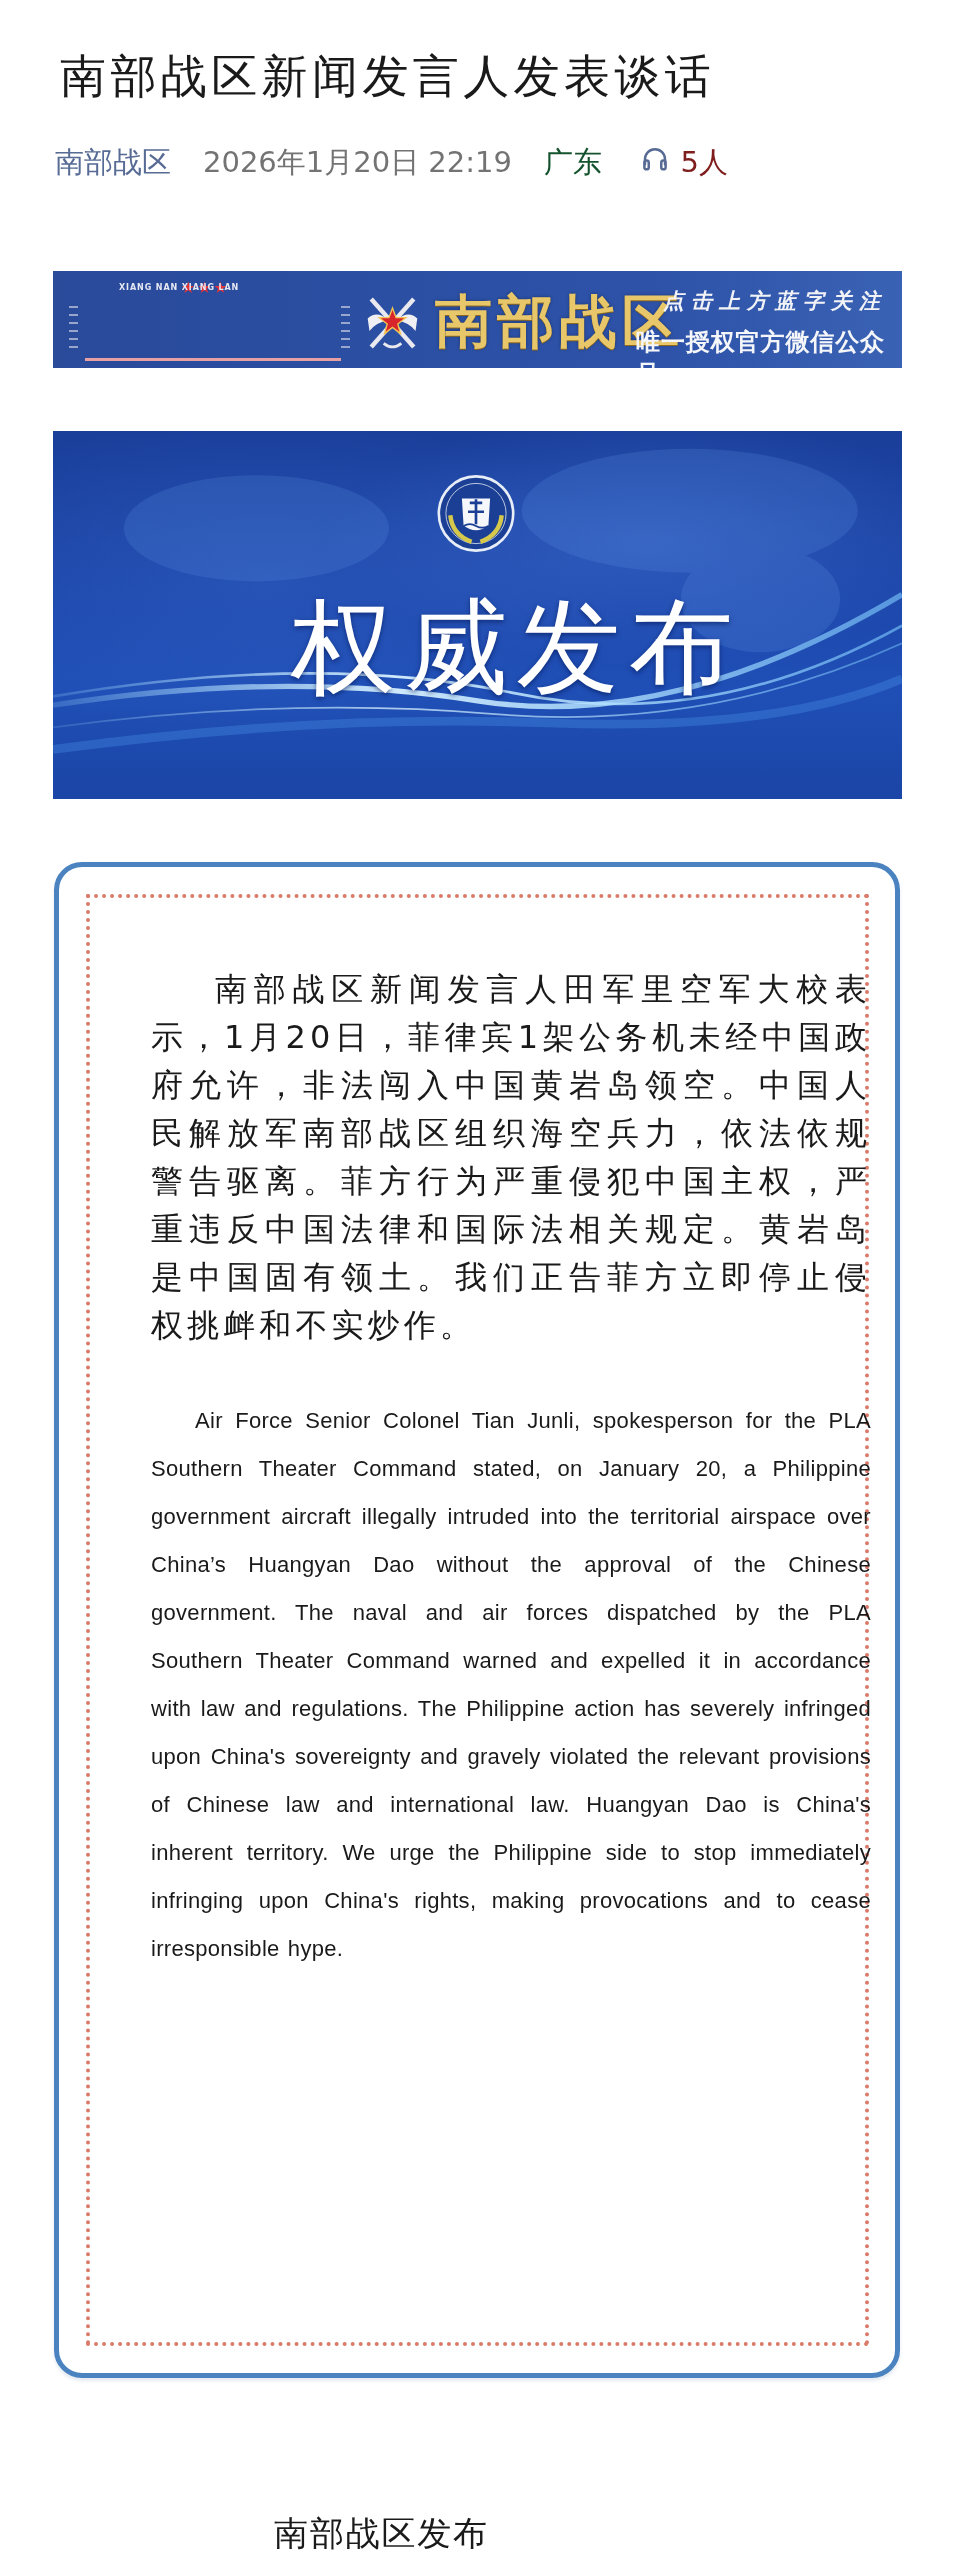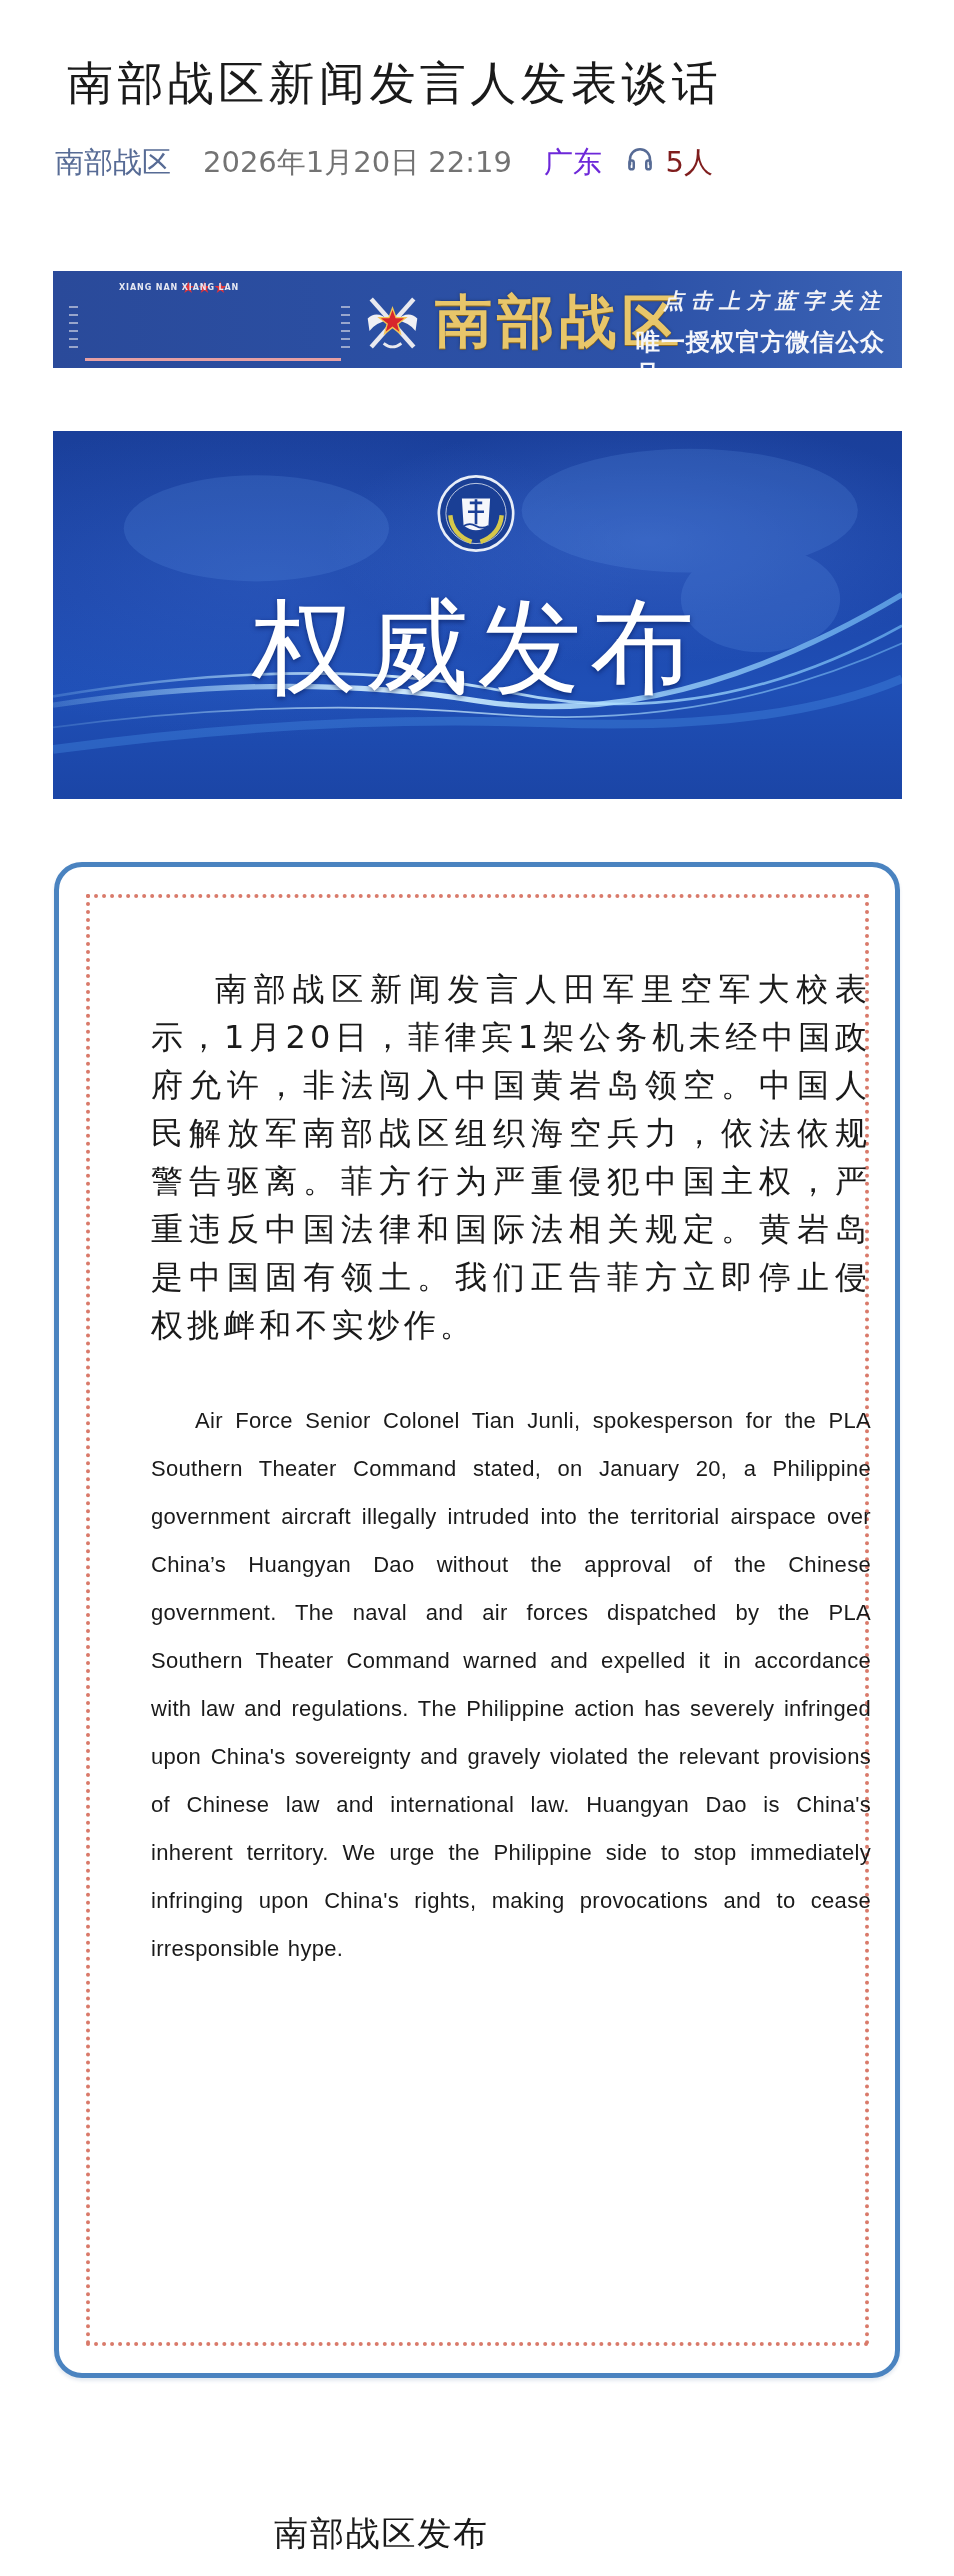--- a/index.html
+++ b/index.html
@@ -1,31 +1,31 @@
 <!DOCTYPE html>
 <html style="font-size:14px"><head>
 <meta charset="utf-8">
 <style>
   html, body { margin: 0; padding: 0; background: #ffffff; }
   body {
     width: 955px; height: 2576px; position: relative; overflow: hidden;
     font-family: "DejaVu Sans", "Liberation Sans", sans-serif; color: #1a1a1a;
   }
   .title {
-    position: absolute; left: 55px; top: 39px; margin: 12px;
+    position: absolute; left: 55px; top: 39px; margin: 5px;
     font-size: 46px; line-height: 65px; font-weight: 500; letter-spacing: 4.4px;
     color: #1a1a1a; white-space: nowrap;
   }
   .meta {
     position: absolute; left: 55px; top: 141px; height: 44px;
     display: flex; align-items: center; font-size: 29px; white-space: nowrap;
   }
   .meta .account { color: #576b95; margin-right: 32px; }
   .meta .time { color: #737373; margin-right: 32px; }
-  .meta .loc { color: #6d28d9; margin-right: 23px; text-align: right; }
+  .meta .loc { color: #14532d; margin-right: 38px; text-align: right; }
   .meta .listen { color: #7f1d1d; display: flex; }
   .meta .listen svg { width: 30px; height: 30px; margin-right: 10.6px; }
 
   
   .banner1 {
     position: absolute; left: 53px; top: 271px; width: 849px; height: 97px;
     background: linear-gradient(90deg, #2a4a9a 0%, #2b4fa3 40%, #2d52a8 70%, #3a62b4 100%);
     overflow: hidden;
   }
   .b1-sub {
@@ -60,20 +60,21 @@
       radial-gradient(ellipse 530px 230px at 25% 40%, rgba(70,120,220,.25), transparent 70%),
       linear-gradient(180deg, #1a3f9a 0%, #1d47ab 45%, #1f4fb6 70%, #1b45a6 100%);
   }
   .hero svg.waves { position: absolute; left: 0; top: 0; width: 849px; height: 368px; }
   .hero-emblem { position: absolute; left: 383px; top: 40px; width: 80px; height: 85px; }
   .hero-title {
     position: absolute; left: 0; width: 849px; top: 159px; text-align: center;
     font-size: 104px; line-height: 115px; color: #ffffff; letter-spacing: 8.8px;
     font-family: "DejaVu Serif", "Liberation Serif", serif; font-weight: normal;
     text-shadow: 0 1.8px 5.3px rgba(0,20,80,.6);
+    padding-left: 39px;
   }
 
   
   .card {
     position: absolute; left: 54px; top: 862px; width: 846px; height: 1516px;
     box-sizing: border-box; border: 5.3px solid #4a83c0; border-radius: 28px; background: #ffffff;
     box-shadow: 0 2.7px 3.5px rgba(40,80,140,.12);
   }
   .dots {
     position: absolute; left: 86px; top: 894px; width: 783px; height: 1452px;

